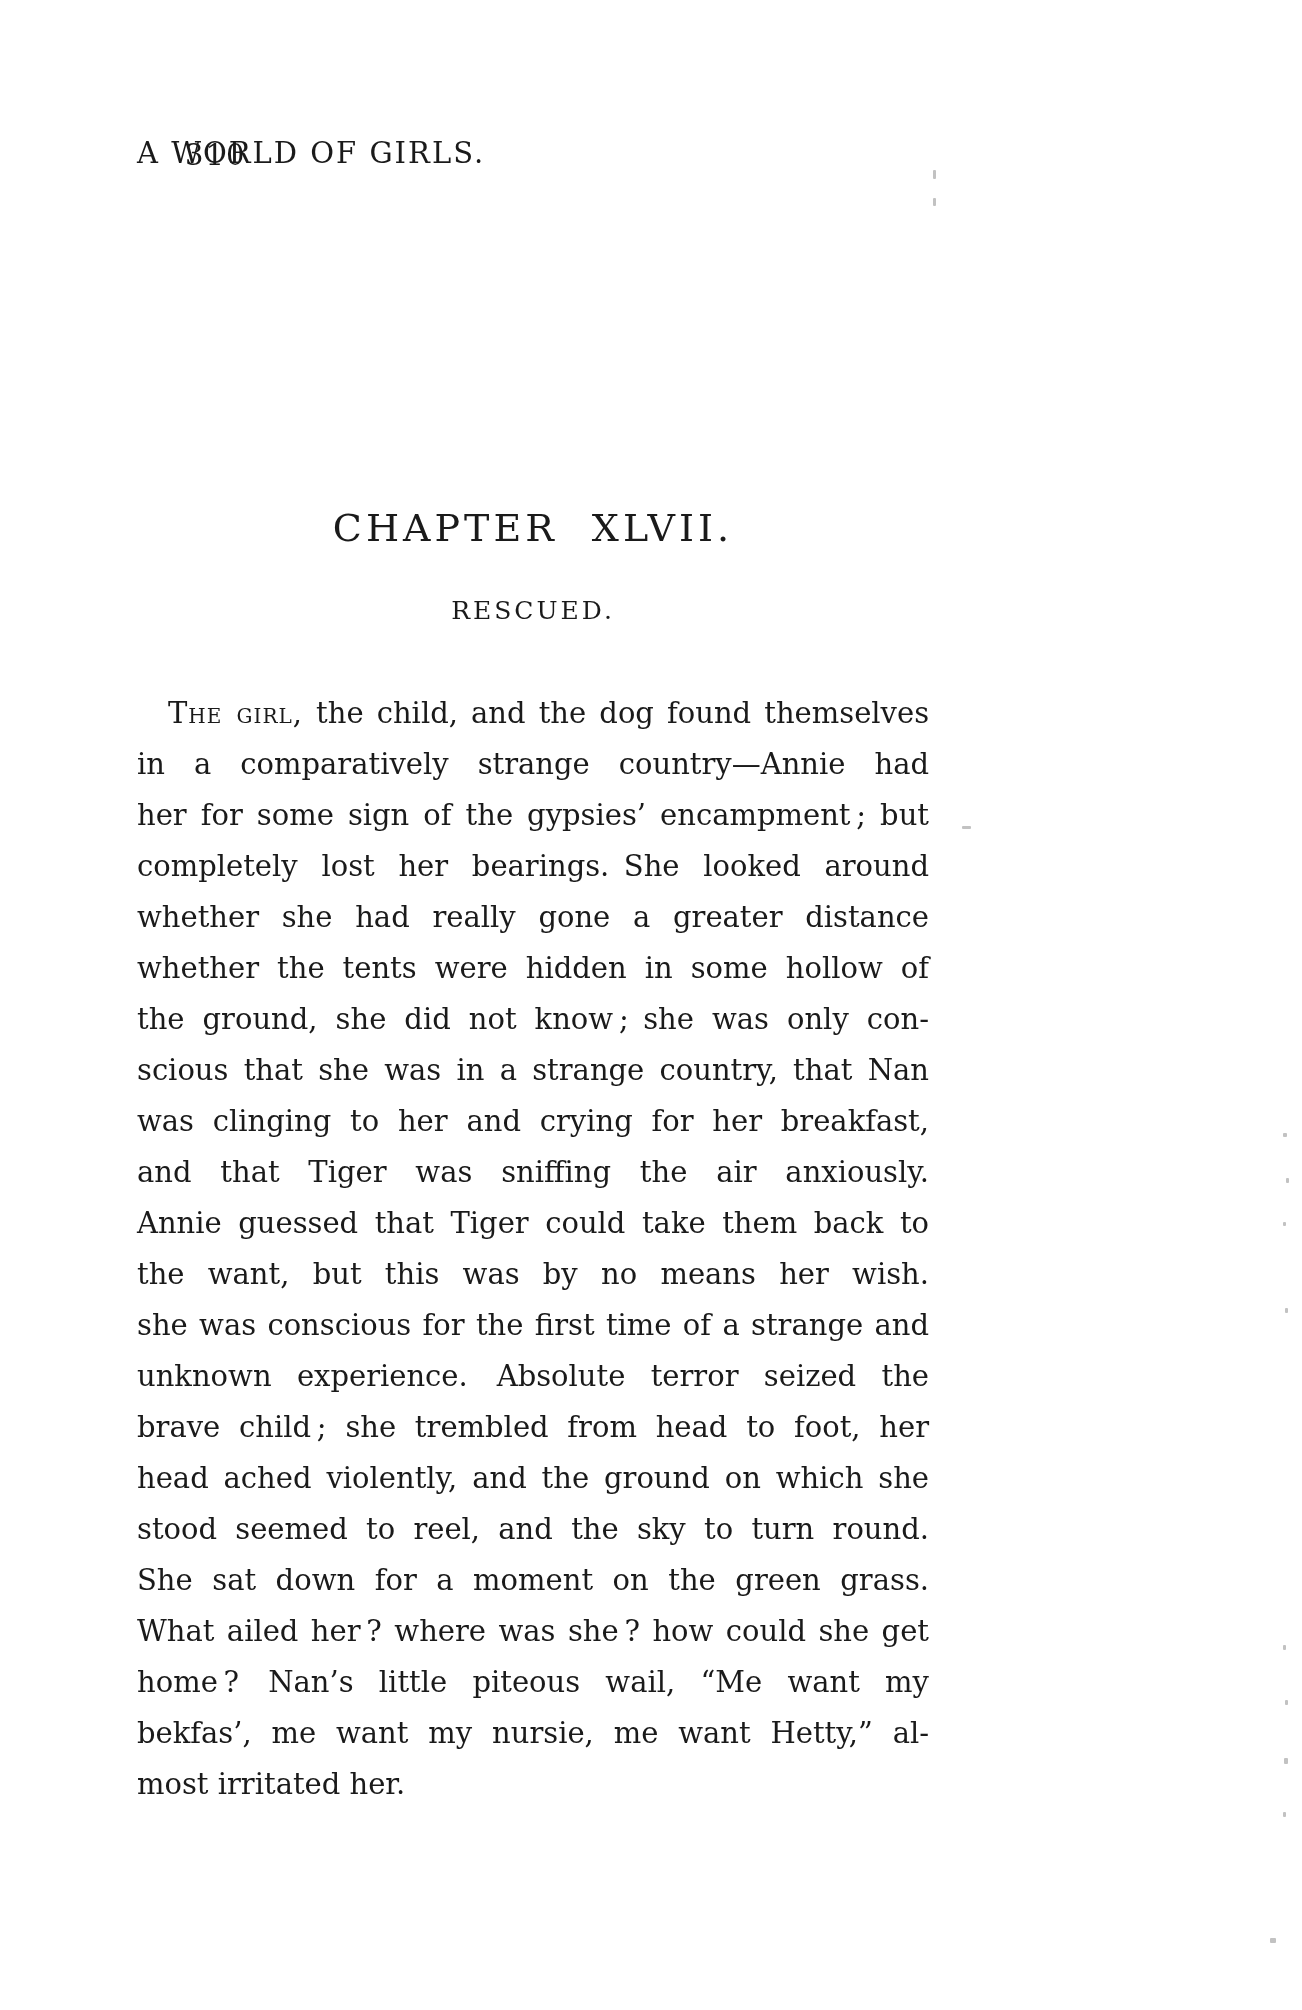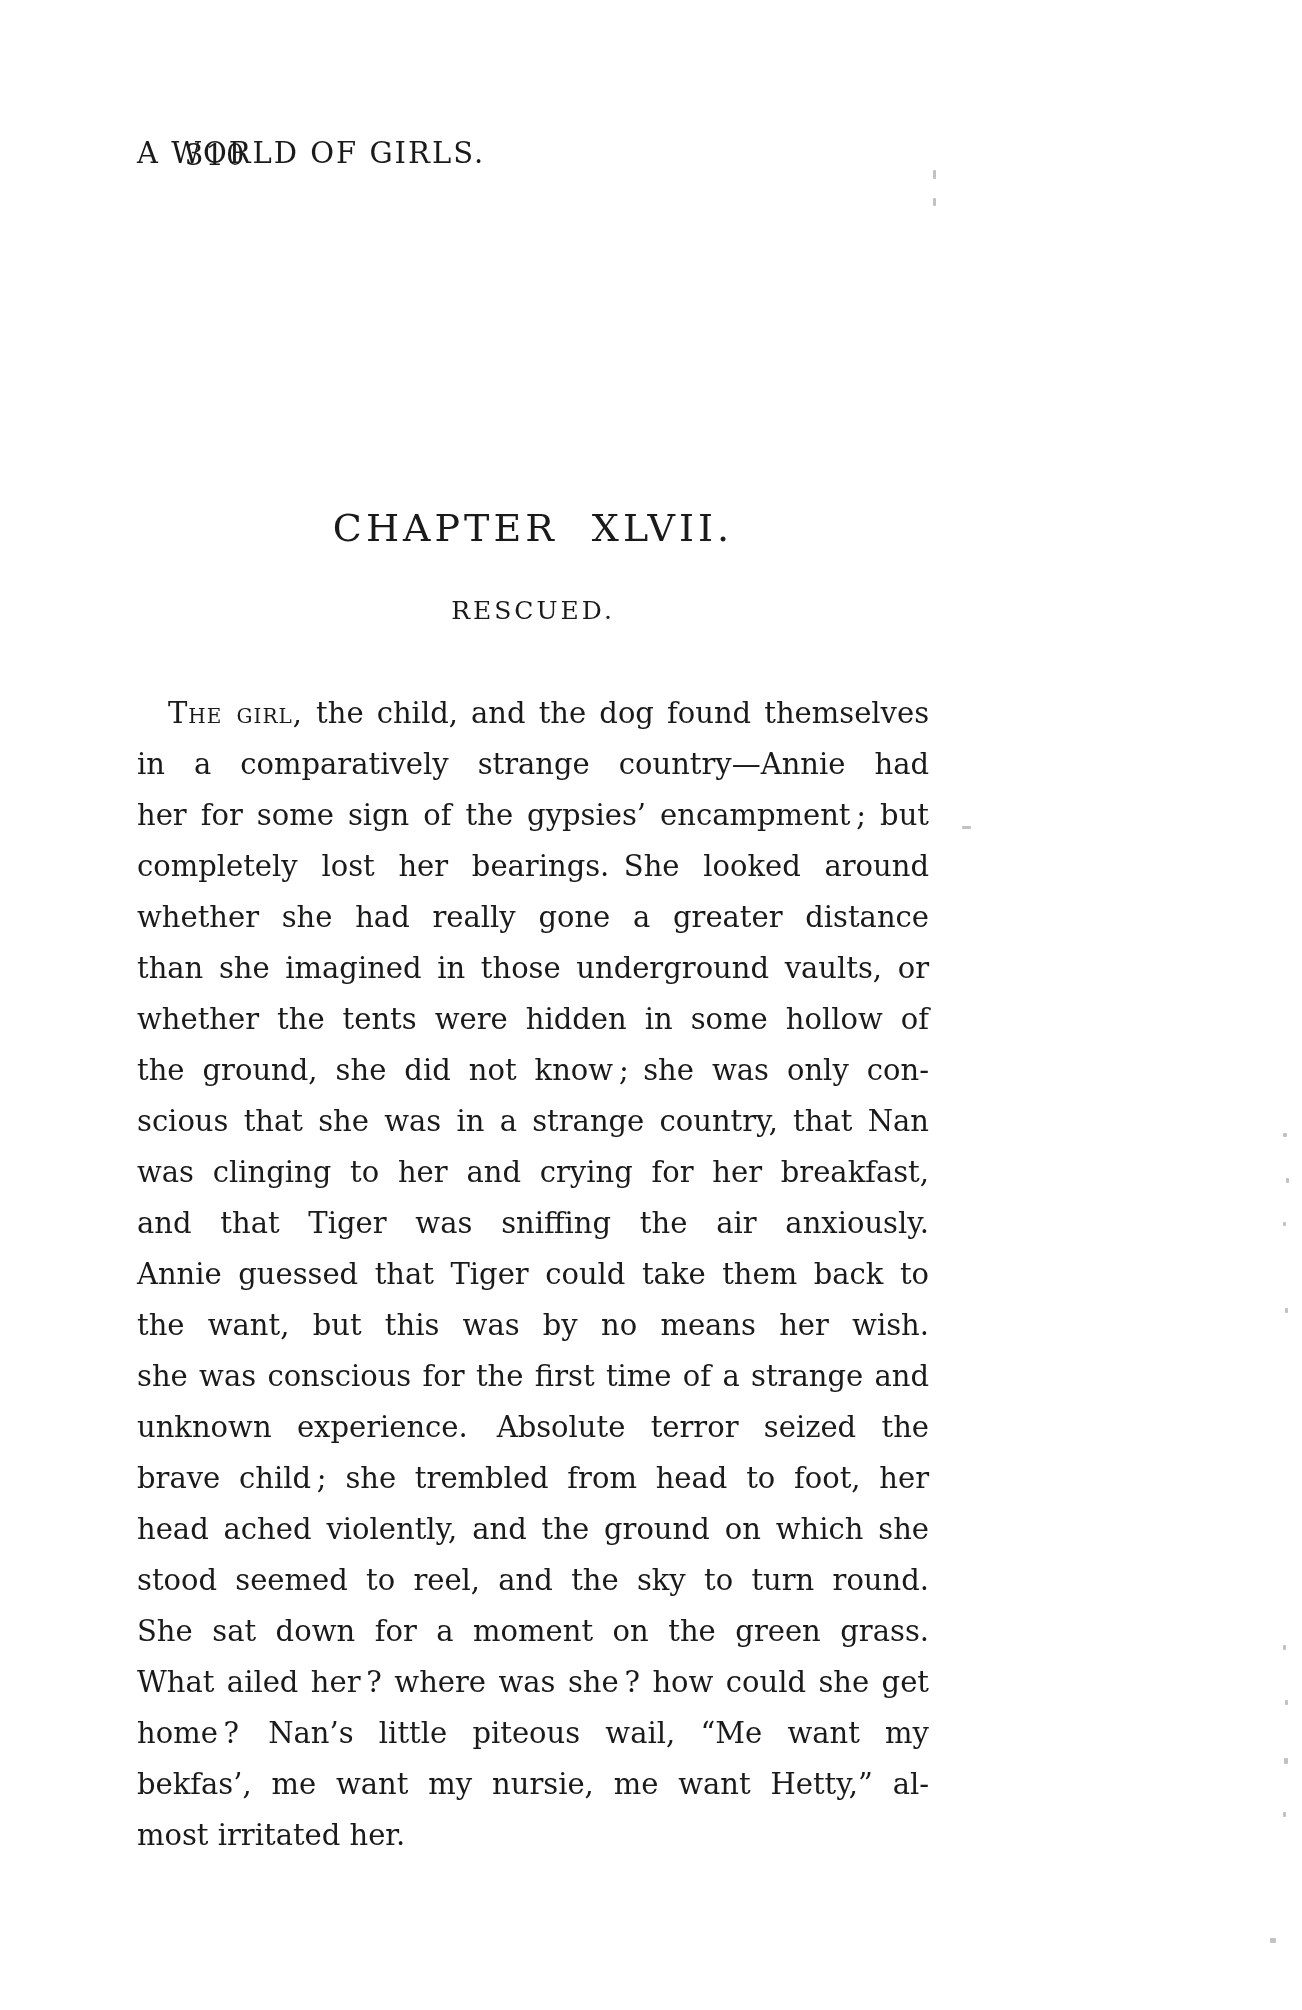--- a/index.html
+++ b/index.html
@@ -49,21 +49,20 @@
   <div class="body-text">
     <div class="line first">
       <span class="sc">The girl,</span>
       <span>the child, and the dog found themselves</span>
     </div>
     <div>
         <div class="line">in a comparatively strange country—Annie had</div>
         <div class="line">her for some sign of the gypsies’ encampment ; but</div>
         <div class="line">completely lost her bearings. She looked around</div>
         <div class="line">whether she had really gone a greater distance</div>
-        <div class="line">than she imagined in those underground vaults, or</div>
         <div class="line">whether the tents were hidden in some hollow of</div>
         <div class="line">the ground, she did not know ; she was only con-</div>
         <div class="line">scious that she was in a strange country, that Nan</div>
         <div class="line">was clinging to her and crying for her breakfast,</div>
         <div class="line">and that Tiger was sniffing the air anxiously.</div>
         <div class="line">Annie guessed that Tiger could take them back to</div>
         <div class="line">the want, but this was by no means her wish.</div>
         <div class="line">she was conscious for the first time of a strange and</div>
         <div class="line">unknown experience.  Absolute terror seized the</div>
         <div class="line">brave child ; she trembled from head to foot, her</div>

